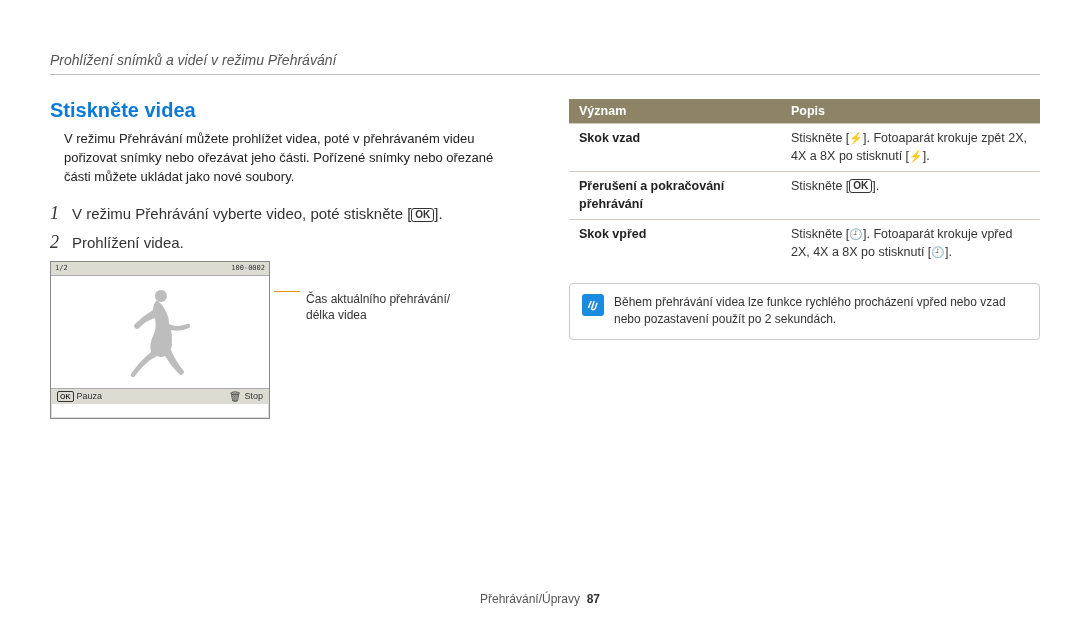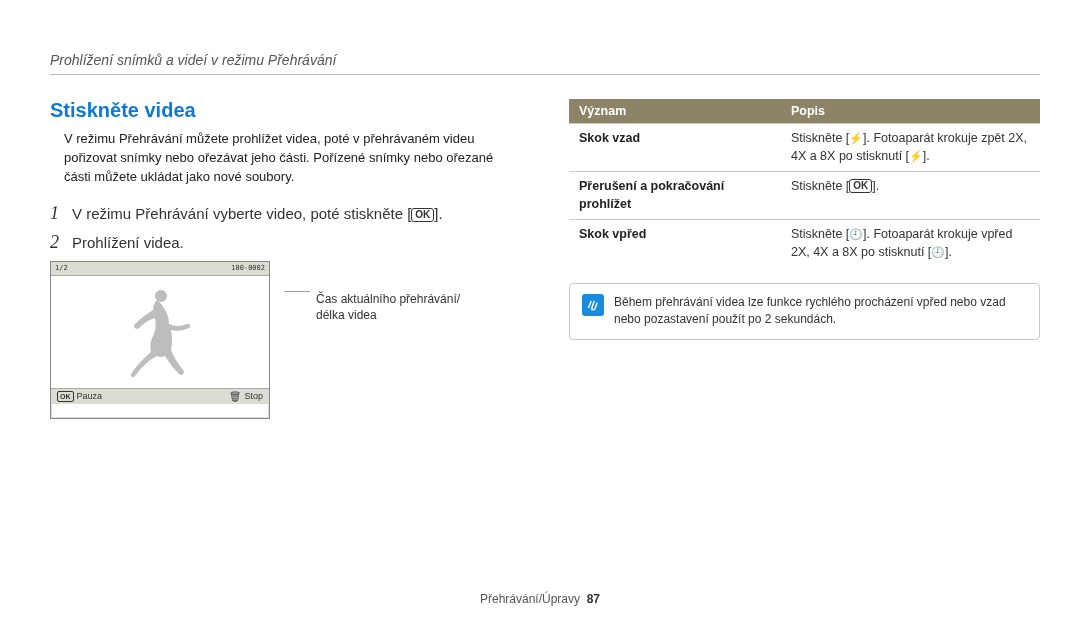--- a/index.html
+++ b/index.html
@@ -70,21 +70,21 @@
     vertical-align:1px;
   }
   .glyph-box {
     display:inline-block;
     font-size:11px;
     vertical-align:0;
   }
   
   .screen-wrap {
     display:flex;
-    gap:14px;
+    gap:4px;
     margin-top:6px;
   }
   .screen {
     width:220px;
     height:158px;
     border:1px solid #888;
     background:#fff;
     position:relative;
     box-shadow: 0 0 0 1px #ddd inset;
   }
@@ -302,21 +302,21 @@
           </tr>
         </thead>
         <tbody>
           <tr>
             <td class="term">Skok vzad</td>
             <td>
               <span>Stiskněte [</span><span class="glyph-box">⚡</span><span>]. Fotoaparát krokuje zpět 2X, 4X a 8X po stisknutí [</span><span class="glyph-box">⚡</span><span>].</span>
             </td>
           </tr>
           <tr>
-            <td class="term">Přerušení a pokračování prohlížet</td>
+            <td class="term">Přerušení a pokračování přehrávání</td>
             <td>
               <span>Stiskněte [</span><span class="ok-glyph">OK</span><span>].</span>
             </td>
           </tr>
           <tr>
             <td class="term">Skok vpřed</td>
             <td>
               <span>Stiskněte [</span><span class="glyph-box">🕘</span><span>]. Fotoaparát krokuje vpřed 2X, 4X a 8X po stisknutí [</span><span class="glyph-box">🕘</span><span>].</span>
             </td>
           </tr>

